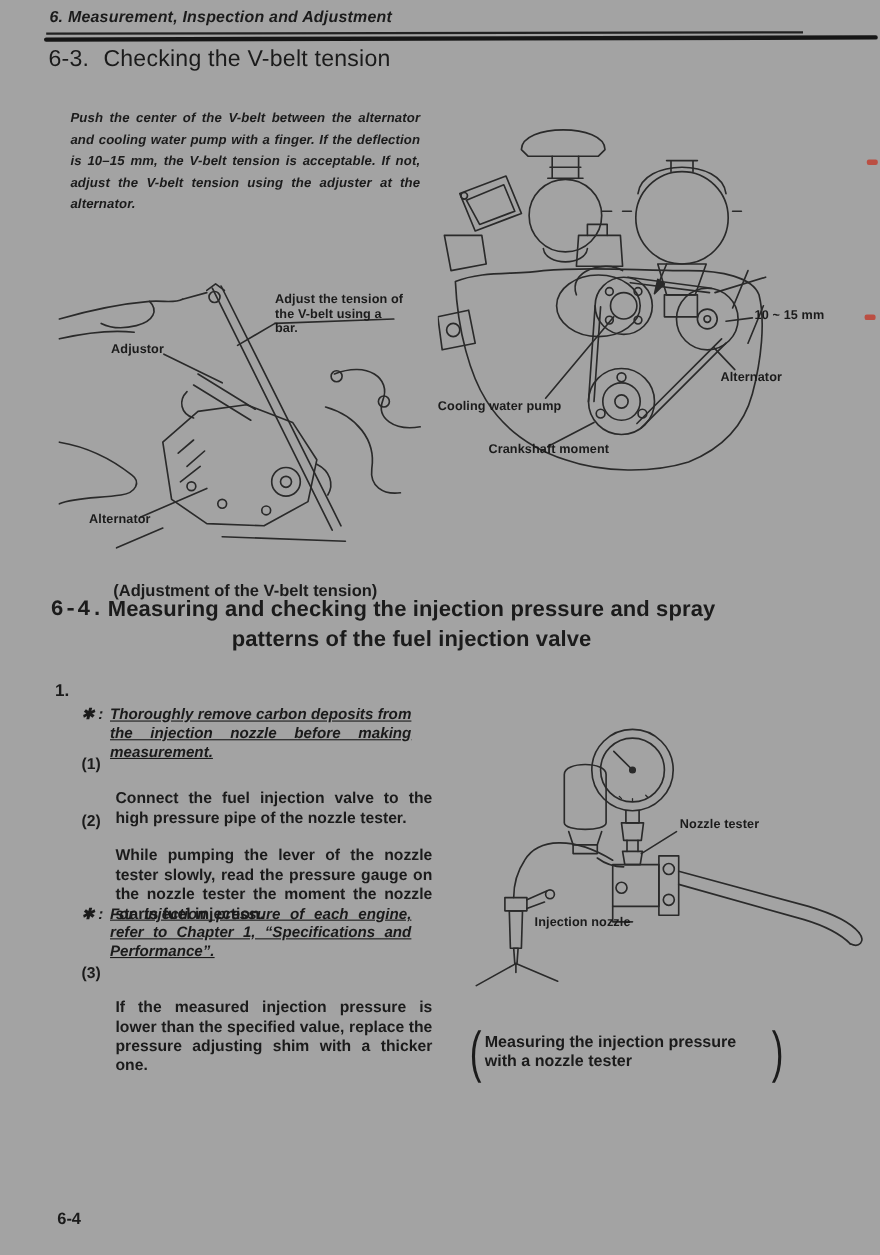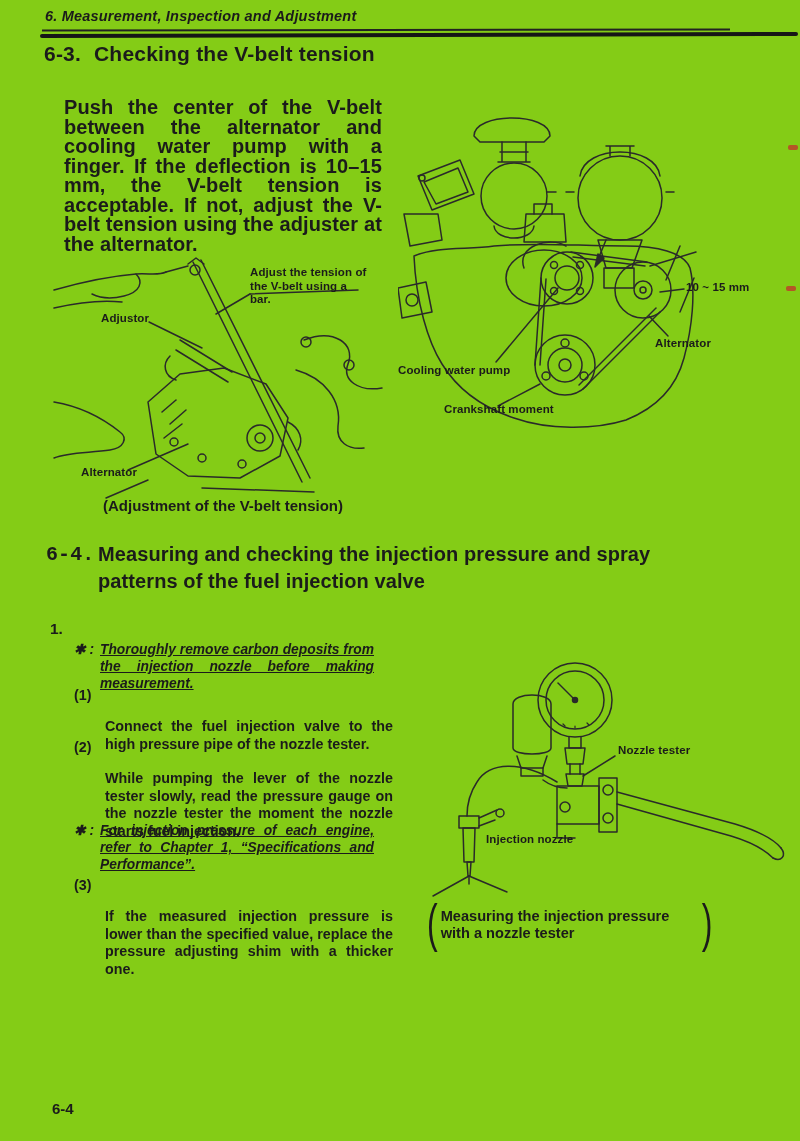--- a/index.html
+++ b/index.html
@@ -1,50 +1,50 @@
 <!DOCTYPE html>
 <html><head>
 <meta charset="utf-8">
 <style>
   html,body{margin:0;padding:0;background:#e8e8e8;}
   .sheet{
-    position:relative;width:800px;height:1141px;background:#84cc16;
+    position:relative;width:800px;height:1141px;background:#a3a3a3;
     font-family:"Liberation Sans",sans-serif;color:#1b1b1b;overflow:hidden;
   }
   .abs{position:absolute;}
   
   .running-header{top:8px;left:45px;font-size:14.5px;font-weight:bold;font-style:italic;letter-spacing:.2px;}
   .rule-thin{top:29px;left:42px;width:688px;height:2px;background:#222;transform:rotate(-0.1deg);}
   .rule-thick{top:33px;left:40px;width:758px;height:3.5px;background:#161616;transform:rotate(-0.15deg);border-radius:2px;}
   
-  .h63{top:42px;left:44px;font-size:21px;font-weight:bold;letter-spacing:.2px;display:flex;gap:13px;}
+  .h63{top:42px;left:44px;font-size:21px;font-weight:normal;letter-spacing:.2px;display:flex;gap:13px;}
   .h64{top:541px;left:46px;font-size:20px;font-weight:bold;display:grid;grid-template-columns:50px auto;column-gap:2px;line-height:27px;letter-spacing:.1px;}
   .h64 .num{grid-row:1;font-family:Liberation Mono, monospace;}
   .h64 .l1{grid-column:2;}
-  .h64 .l2{grid-column:2;}
-  
-  .body63{top:98px;left:64px;width:318px;font-size:20px;font-weight:bold;line-height:19.5px;text-align:justify;letter-spacing:.1px;}
+  .h64 .l2{grid-column:2;text-align:center;}
+  
+  .body63{top:98px;left:64px;width:318px;font-size:12px;font-weight:bold;line-height:19.5px;text-align:justify;letter-spacing:.1px;font-style:italic;}
   
   .sub1{top:620px;left:50px;font-size:15.5px;font-weight:bold;display:flex;}
   .sub1 .num{width:28px;}
   .note{display:flex;font-size:13.8px;font-style:italic;font-weight:bold;line-height:17px;}
   .note .mark{width:26px;flex:none;}
   .note .txt{width:274px;text-align:justify;text-decoration:underline;}
   .note1{top:641px;left:74px;}
   .note2{top:822px;left:74px;}
   .step{display:flex;font-size:14.3px;font-weight:bold;line-height:17.6px;}
   .step .num{width:31px;flex:none;}
   .step .txt{width:288px;text-align:justify;margin-top:31px;}
   .step1{top:687px;left:74px;}
   .step2{top:739px;left:74px;}
   .step3{top:877px;left:74px;}
   
   svg.sketch{position:absolute;}
   .lbl{position:absolute;font-size:11.5px;font-weight:bold;white-space:pre-line;line-height:13.5px;letter-spacing:.1px;}
-  .figcap{position:absolute;font-weight:bold;}
+  .figcap{position:absolute;font-weight:bold;margin-top:32px;}
   .cap1{top:497px;left:56px;width:334px;text-align:center;font-size:15px;}
   .cap3{top:906px;left:424px;width:300px;display:flex;align-items:center;}
   .cap3 .paren{font-size:32px;font-weight:400;transform:scaleY(1.6);padding:0 3px;}
   .cap3 .txt{font-size:14.6px;line-height:17px;width:258px;}
   
   .pagenum{top:1100px;left:52px;font-size:15px;font-weight:600;}
   
   .red-mark{width:10px;height:5px;background:#c0392b;opacity:.8;border-radius:2px;}
   .rm1{top:145px;left:788px;}
   .rm2{top:286px;left:786px;}

